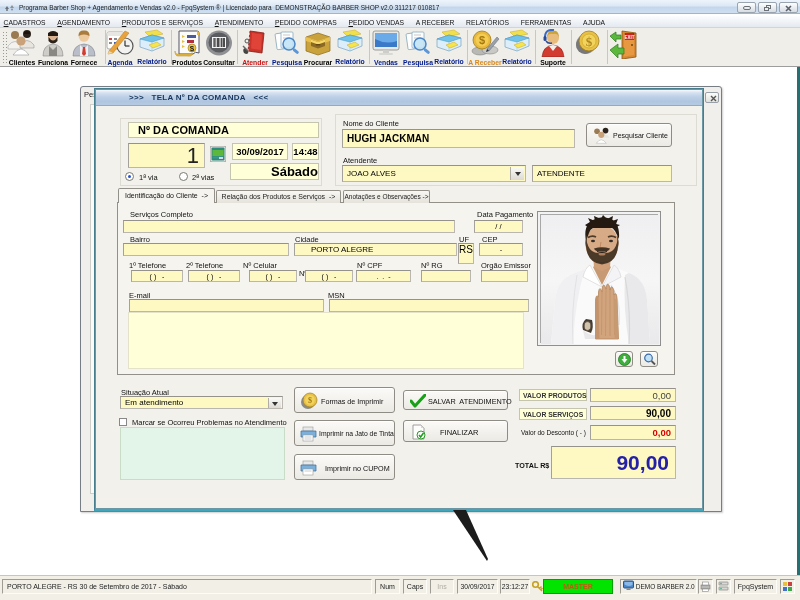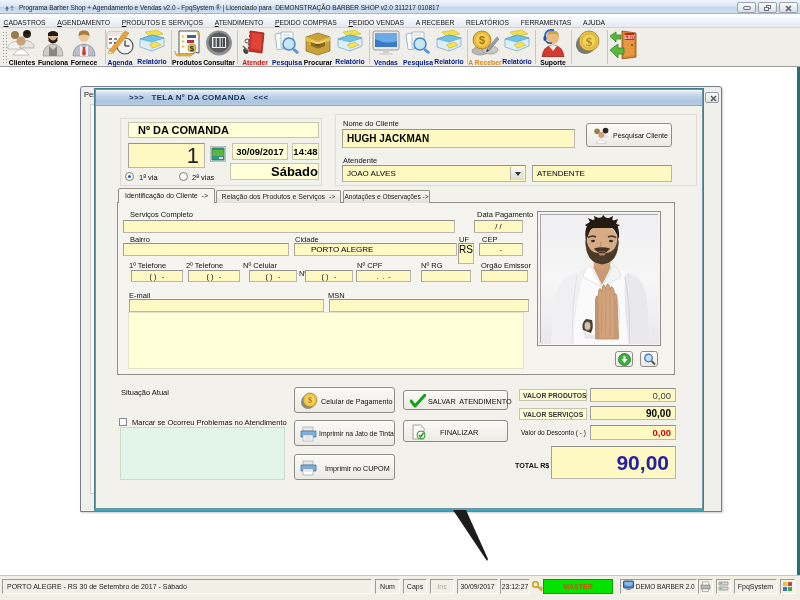--- a/index.html
+++ b/index.html
@@ -409,32 +409,37 @@
   <div class="a btn" style="left:546px;top:263px;width:18px;height:16px">
         <svg class="a" style="left:2px;top:1px" width="13" height="13" viewBox="0 0 13 13">
           <circle cx="5.5" cy="5" r="3.8" fill="#bfe0f5" stroke="#3a6aaa" stroke-width="1.2"></circle>
           <line x1="8.5" y1="8" x2="12" y2="11.5" stroke="#555" stroke-width="1.8"></line>
         </svg>
       </div>
 </div>
 
 <div class="a" style="left:94px;top:88px;width:610px;height:423px;pointer-events:none">
   <div class="a lbl" style="left:27px;top:300px">Situação Atual</div>
+  <div class="a tb" style="left:26px;top:308px;width:163px;height:13px;font-size:8px;line-height:11px;padding-left:4px">Em atendimento
+    <div class="a" style="right:1px;top:1px;width:13px;height:10px;background:linear-gradient(#fafaf8,#dcdad2);border-left:1px solid #b0aea6">
+          <div class="a" style="left:3px;top:4px;width:0;height:0;border-left:3px solid transparent;border-right:3px solid transparent;border-top:4px solid #333"></div>
+        </div>
+  </div>
   <div class="a" style="left:25px;top:330px;width:8px;height:8px;background:#fff;border:1px solid #888"></div>
   <div class="a lbl" style="left:38px;top:330px">Marcar se Ocorreu Problemas no Atendimento</div>
   <div class="a" style="left:26px;top:339px;width:165px;height:53px;background:#e3f5e9;border:1px solid #c8dcc8"></div>
 
   <div class="a btn" style="left:200px;top:299px;width:101px;height:26px">
     <svg class="a" style="left:5px;top:4px" width="18" height="18" viewBox="0 0 18 18">
           <ellipse cx="8" cy="10" rx="7" ry="7" fill="#8a8a88"></ellipse>
           <circle cx="10" cy="8" r="7" fill="#e8c048" stroke="#a08018" stroke-width="0.7"></circle>
           <circle cx="10" cy="8" r="4.8" fill="#f2d45c"></circle>
           <text x="10" y="11" font-size="8" text-anchor="middle" fill="#a5790f" font-family="Liberation Serif" font-weight="bold">$</text>
         </svg>
-    <div class="a" style="left:26px;top:9px;font-size:7.2px;color:#111;white-space:nowrap">Celular de Pagamento</div>
+    <div class="a" style="left:26px;top:9px;font-size:7.2px;color:#111;white-space:nowrap">Formas de Imprimir</div>
   </div>
   <div class="a btn" style="left:200px;top:332px;width:101px;height:26px">
     <svg class="a" style="left:5px;top:5px" width="17" height="16" viewBox="0 0 17 16">
           <rect x="3" y="1" width="10" height="4" fill="#e8e8e8" stroke="#999" stroke-width="0.6"></rect>
           <path d="M1 5 L16 5 L16 11 L1 11 Z" fill="#7ab0dc" stroke="#3a6a9a" stroke-width="0.7"></path>
           <rect x="3" y="9" width="10" height="6" fill="#fff" stroke="#999" stroke-width="0.6"></rect>
           <line x1="4.5" y1="11" x2="11.5" y2="11" stroke="#aaa" stroke-width="0.6"></line>
           <line x1="4.5" y1="13" x2="11.5" y2="13" stroke="#aaa" stroke-width="0.6"></line>
         </svg>
     <div class="a" style="left:24px;top:9px;font-size:6.8px;color:#111;white-space:nowrap">Imprimir na Jato de Tinta</div>

